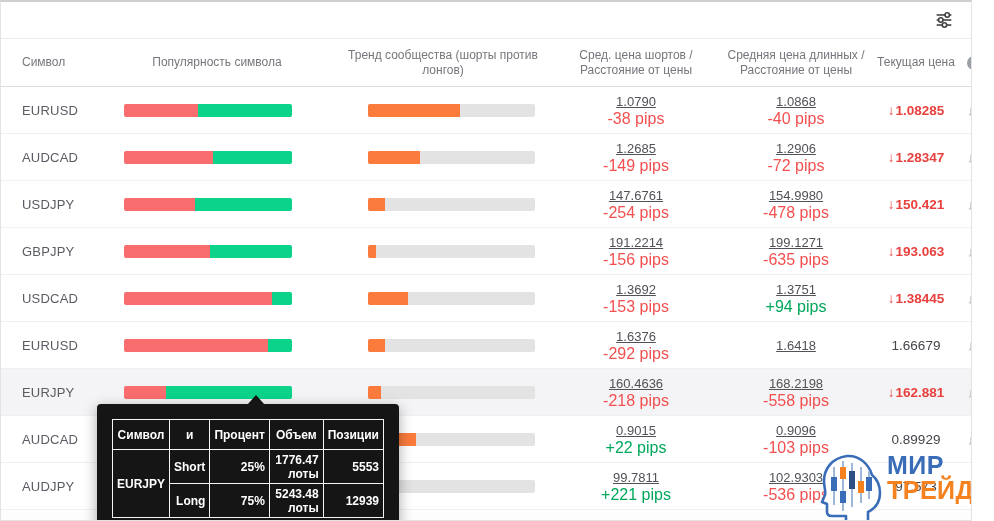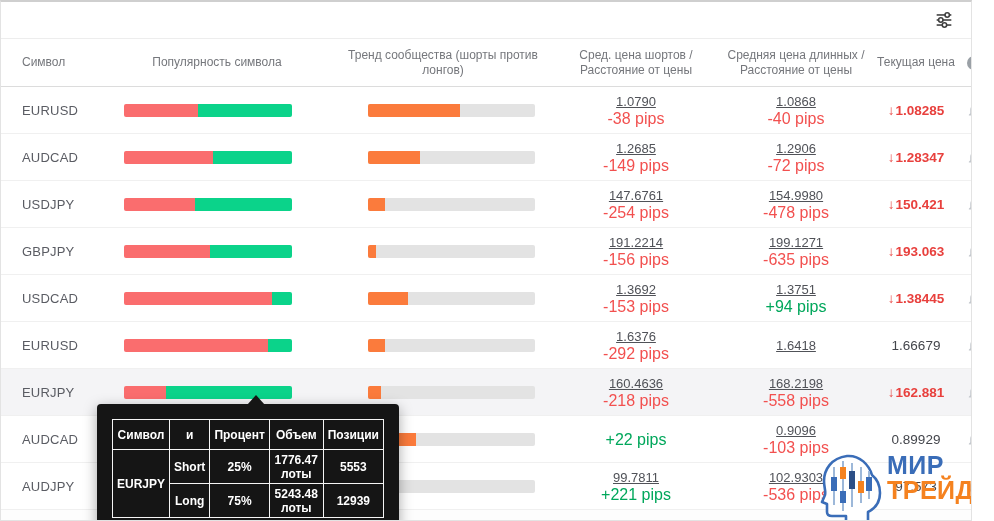--- a/index.html
+++ b/index.html
@@ -45,21 +45,21 @@
 
   
   .tooltip { position:absolute; left:96px; top:402px; width:302px; z-index:20; }
   .tip-arrow { position:absolute; left:150px; top:-9px; width:0; height:0;
                border-left:9px solid transparent; border-right:9px solid transparent;
                border-bottom:10px solid #151515; }
   .tip-body { background:#151515; border-radius:4px; padding:15px 15px 12px 15px; box-shadow:0 4px 14px rgba(0,0,0,.35); }
   .tip-table { border-collapse:collapse; width:272px; color:#fff; font-size:12px; font-weight:bold; text-align:center; }
   .tip-table th, .tip-table td { border:1px solid #f5f5f5; padding:0 4px; }
   .tip-table th { height:30px; font-weight:bold; }
-  .tip-table td { height:34px; }
+  .tip-table td { height:34px;text-align:right; }
   .c-sym{width:50px;} .c-dir{width:37px;} .c-pct{width:55px;} .c-vol{width:78px;} .c-pos{width:52px;}
 
   
   .bottom-strip { height:12px; background:#fdfdfd; }
   .logo { position:absolute; left:816px; top:451px; display:flex; align-items:flex-start; z-index:10; }
   .logo-text { margin-left:2px; font-weight:bold; line-height:25px; font-size:25px; letter-spacing:.5px; }
   .logo-line1 { color:#3a6db8; }
   .logo-line2 { color:#f5821f; }
 </style>
 </head>
@@ -308,20 +308,21 @@
           <div class="trend-short" style="width: 50%;"></div>
           <div class="trend-long"></div>
         </div>
       </div>
       <div>
         <div class="pop-track">
           <div class="pop-fill" style="width: 29%;"></div>
         </div>
       </div>
       <div class="price-cell">
+        <div class="price-main">0.9015</div>
         <div class="pips short-pips pos">+22 pips</div>
       </div>
       <div class="price-cell">
         <div class="price-main">0.9096</div>
         <div class="pips long-pips neg">-103 pips</div>
       </div>
       <div class="current-cell">0.89929</div>
       <div class="bell-cell">
         <svg width="17" height="17" viewBox="0 0 24 24" fill="#c4c8cd">
           <path d="M12 22c1.1 0 2-.9 2-2h-4c0 1.1.9 2 2 2zm6-6v-5c0-3.07-1.63-5.64-4.5-6.32V4c0-.83-.67-1.5-1.5-1.5S10.5 3.17 10.5 4v.68C7.64 5.36 6 7.92 6 11v5l-2 2v1h16v-1l-2-2z"></path>

